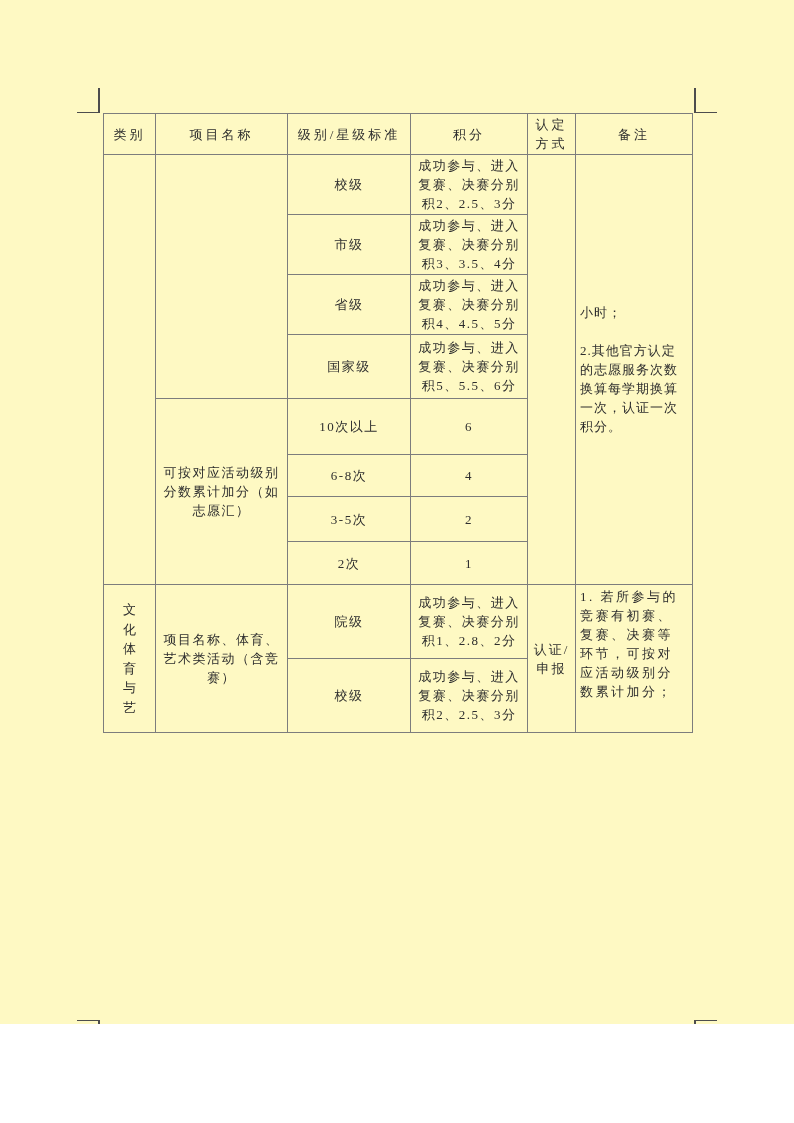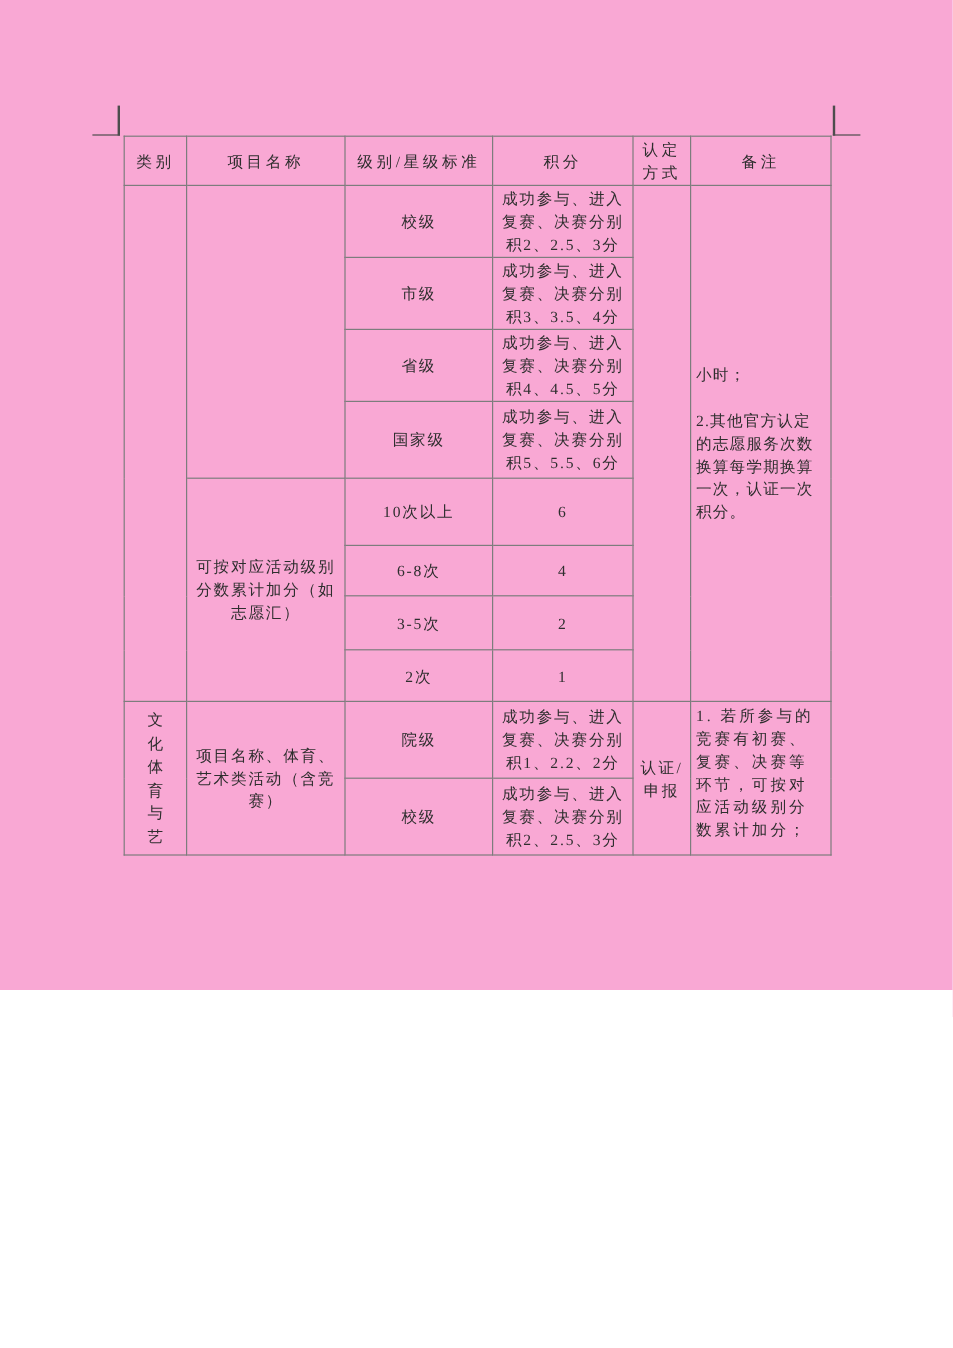--- a/index.html
+++ b/index.html
@@ -1,21 +1,21 @@
 <!DOCTYPE html>
 <html><head>
 <meta charset="utf-8">
 <style>
   * { margin: 0; padding: 0; box-sizing: border-box; }
   html, body { background: #ffffff; }
   .page {
     position: relative;
     width: 794px;
-    height: 825px;
-    background: #f9a8d4;
+    height: 1024px;
+    background: #fef9c3;
     font-family: "Liberation Serif", "DejaVu Serif", serif;
     color: #2e2e2e;
     overflow: hidden;
   }
   
   .crop { position: absolute; width: 23px; height: 25px; }
   .crop-tl { left: 77px;  top: 88px;   border-right: 2px solid #4d4d4d; border-bottom: 1px solid #4d4d4d; }
   .crop-tr { left: 694px; top: 88px;   border-left: 2px solid #4d4d4d;  border-bottom: 1px solid #4d4d4d; }
   .crop-bl { left: 77px;  top: 1020px; border-right: 2px solid #4d4d4d; border-top: 1px solid #4d4d4d; }
   .crop-br { left: 694px; top: 1020px; border-left: 2px solid #4d4d4d;  border-top: 1px solid #4d4d4d; }
@@ -59,21 +59,21 @@
   td.remark-bottom {
     text-align: left;
     vertical-align: top;
     letter-spacing: 2.5px;
     padding: 2px 4px;
     margin-left: 16px;
   }
   td.method-cell { letter-spacing: 2px; padding: 1px 2px; }
   .vertical-text {
     width: 1.15em;
-    margin: 4px auto;
+    margin: 14px auto;
     word-break: break-all;
     line-height: 19.5px;
     letter-spacing: 0;
   }
 </style>
 </head>
 <body>
 
 <div class="page">
 
@@ -142,21 +142,21 @@
         <td>2次</td>
         <td>1</td>
       </tr>
 
       <tr class="h60">
         <td rowspan="2">
           <div class="vertical-text">文化体育与艺</div>
         </td>
         <td rowspan="2">项目名称、体育、艺术类活动（含竞赛）</td>
         <td>院级</td>
-        <td>成功参与、进入复赛、决赛分别积1、2.2、2分</td>
+        <td>成功参与、进入复赛、决赛分别积1、2.8、2分</td>
         <td rowspan="2" class="method-cell">认证/申报</td>
         <td rowspan="2" class="remark-bottom">1. 若所参与的竞赛有初赛、复赛、决赛等环节，可按对应活动级别分数累计加分；</td>
       </tr>
       <tr class="h57">
         <td>校级</td>
         <td>成功参与、进入复赛、决赛分别积2、2.5、3分</td>
       </tr>
     </tbody>
   </table>
 

